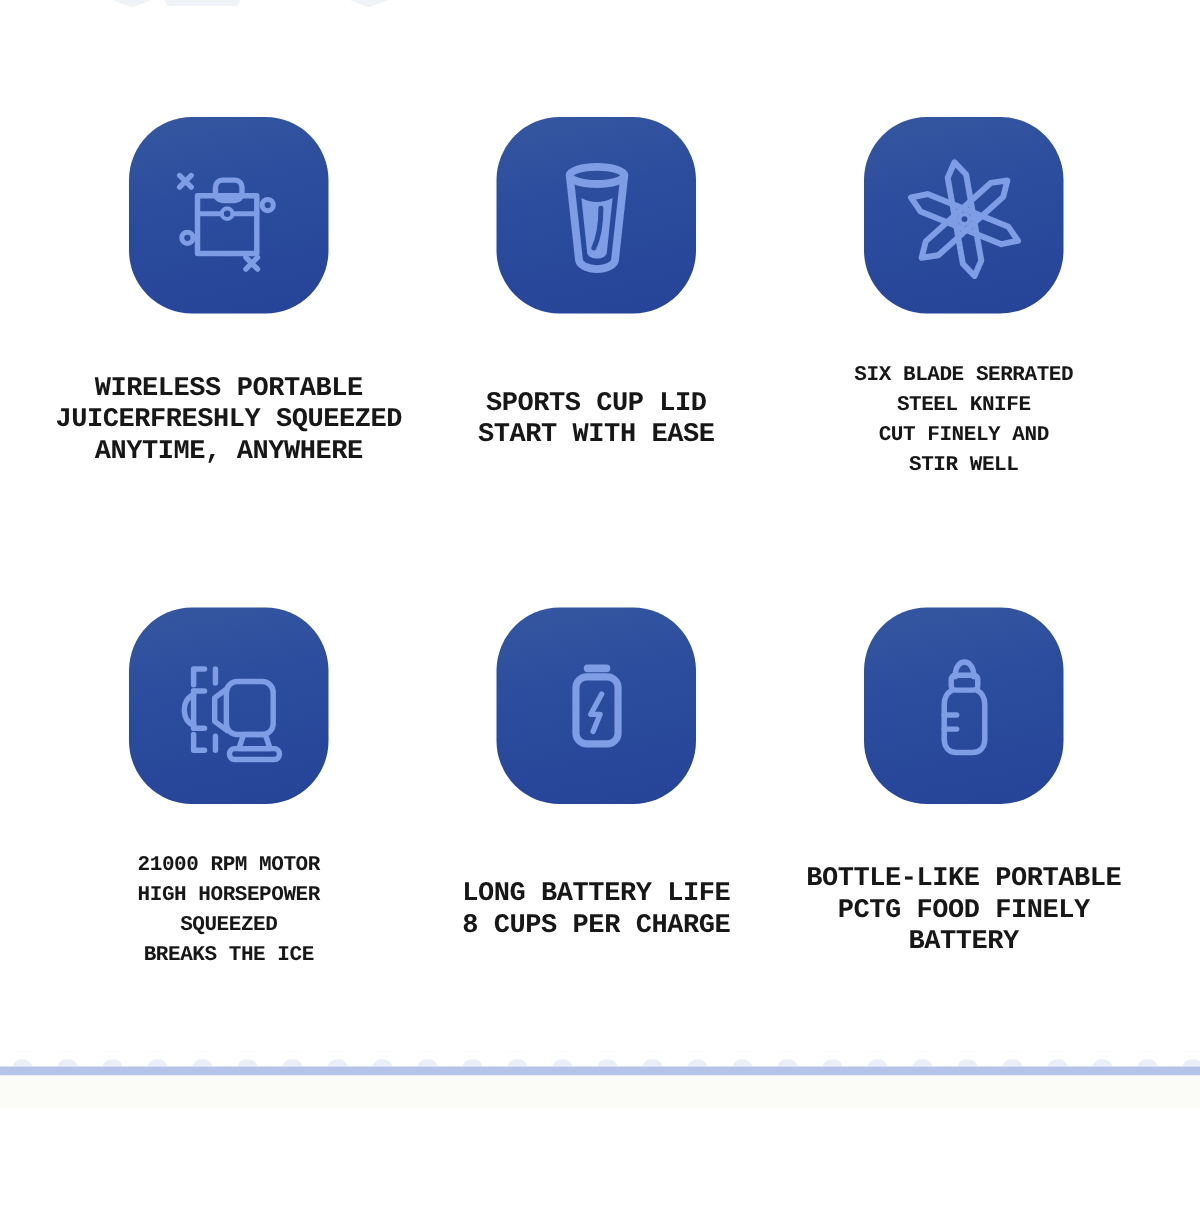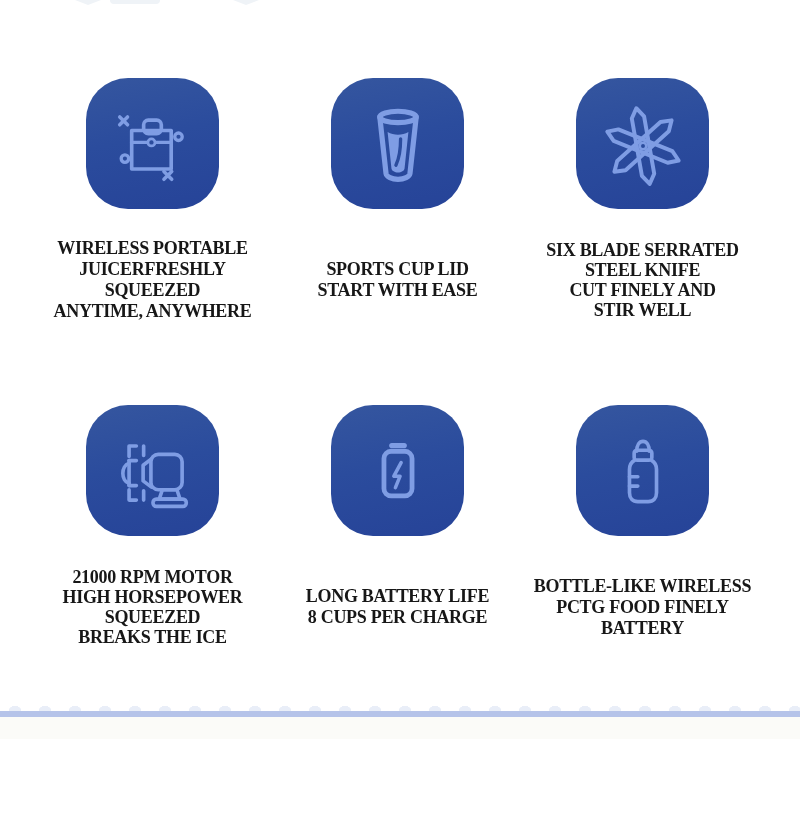--- a/index.html
+++ b/index.html
@@ -1,18 +1,18 @@
 <!DOCTYPE html>
 <html style="--tile-top: #35569f; --tile-mid: #2b4c9d; --tile-bot: #264398; --icon-stroke: #7f9de4; --text: #171717; --stripe: #b5c3e9; --scallop: #e9eef8; --top-remnant: #eff3f7;"><head>
 <meta charset="utf-8">
 <style>
   html,body{margin:0;padding:0;background:#fff;}
   .screen{
     position:relative;width:800px;height:820px;background:#ffffff;
-    overflow:hidden;font-family:Liberation Serif, serif;
+    overflow:hidden;font-family:Liberation Mono, monospace;
   }
   
   .remnant{position:absolute;top:0;}
   .remnant.tri{width:26px;height:5px;clip-path:polygon(0 0,100% 0,50% 100%);background:var(--top-remnant,#eff3f7);}
   .remnant.bar{width:50px;height:4px;border-radius:0 0 4px 4px;background:var(--top-remnant,#eff3f7);}
   .r1{left:75px;} .r2{left:110px;} .r3{left:233px;}
 
   .grid{
     position:absolute;left:30px;top:45px;width:735px;
     display:grid;grid-template-columns:repeat(3,245px);
@@ -24,21 +24,21 @@
     display:flex;align-items:center;justify-content:center;
   }
   .row2 .tile{margin-top:30px;}
   .tile svg{width:104px;height:104px;color:var(--icon-stroke,#7f9de4);}
   .caption{
     margin-top:16px;height:110px;width:245px;
     display:flex;flex-direction:column;justify-content:center;
     text-align:center;color:var(--text,#171717);
     font-weight:bold;font-size:18px;line-height:21px;letter-spacing:-0.3px;
   }
-  .caption.lines-4{line-height:20px;font-size:18px;}
+  .caption.lines-4{line-height:20px;font-size:14px;}
   .caption span{display:block;}
 
   .scallops{
     position:absolute;left:0;top:701px;width:800px;height:10px;
     background-image:radial-gradient(ellipse 9px 7px at 50% 100%,var(--scallop,#e9eef8) 70%,transparent 72%);
     background-size:30px 10px;background-repeat:repeat-x;
   }
   .stripe{position:absolute;left:0;top:711px;width:800px;height:6px;background:var(--stripe,#b5c3e9);}
   .understripe{position:absolute;left:0;top:717px;width:800px;height:22px;background:#fbfbf8;}
 </style>
@@ -147,21 +147,21 @@
     <div class="cell row2">
       <div class="tile">
         <svg viewBox="0 0 100 100" fill="none" stroke="currentColor" stroke-linecap="round" stroke-linejoin="round" stroke-width="3.5">
           <path d="M44 31 C44 25 46.5 21.5 50 21.5 C53.5 21.5 56 25 56 31"></path>
           <rect x="41.5" y="30" width="17" height="9.5" rx="2.6"></rect>
           <path d="M42 39.5 C38.5 41.5 37 44.5 37 48.5 V71 C37 76 40 79.5 45 79.5 H55 C60 79.5 63 76 63 71 V48.5 C63 44.5 61.5 41.5 58 39.5"></path>
           <path d="M37 55.5 h8 M37 64.5 h8"></path>
         </svg>
       </div>
       <div class="caption">
-        <span>BOTTLE-LIKE WIRELESS</span>
+        <span>BOTTLE-LIKE PORTABLE</span>
         <span>PCTG FOOD FINELY</span>
         <span>BATTERY</span>
       </div>
     </div>
 
   </div>
 
   <div class="scallops"></div>
   <div class="stripe"></div>
   <div class="understripe"></div>

